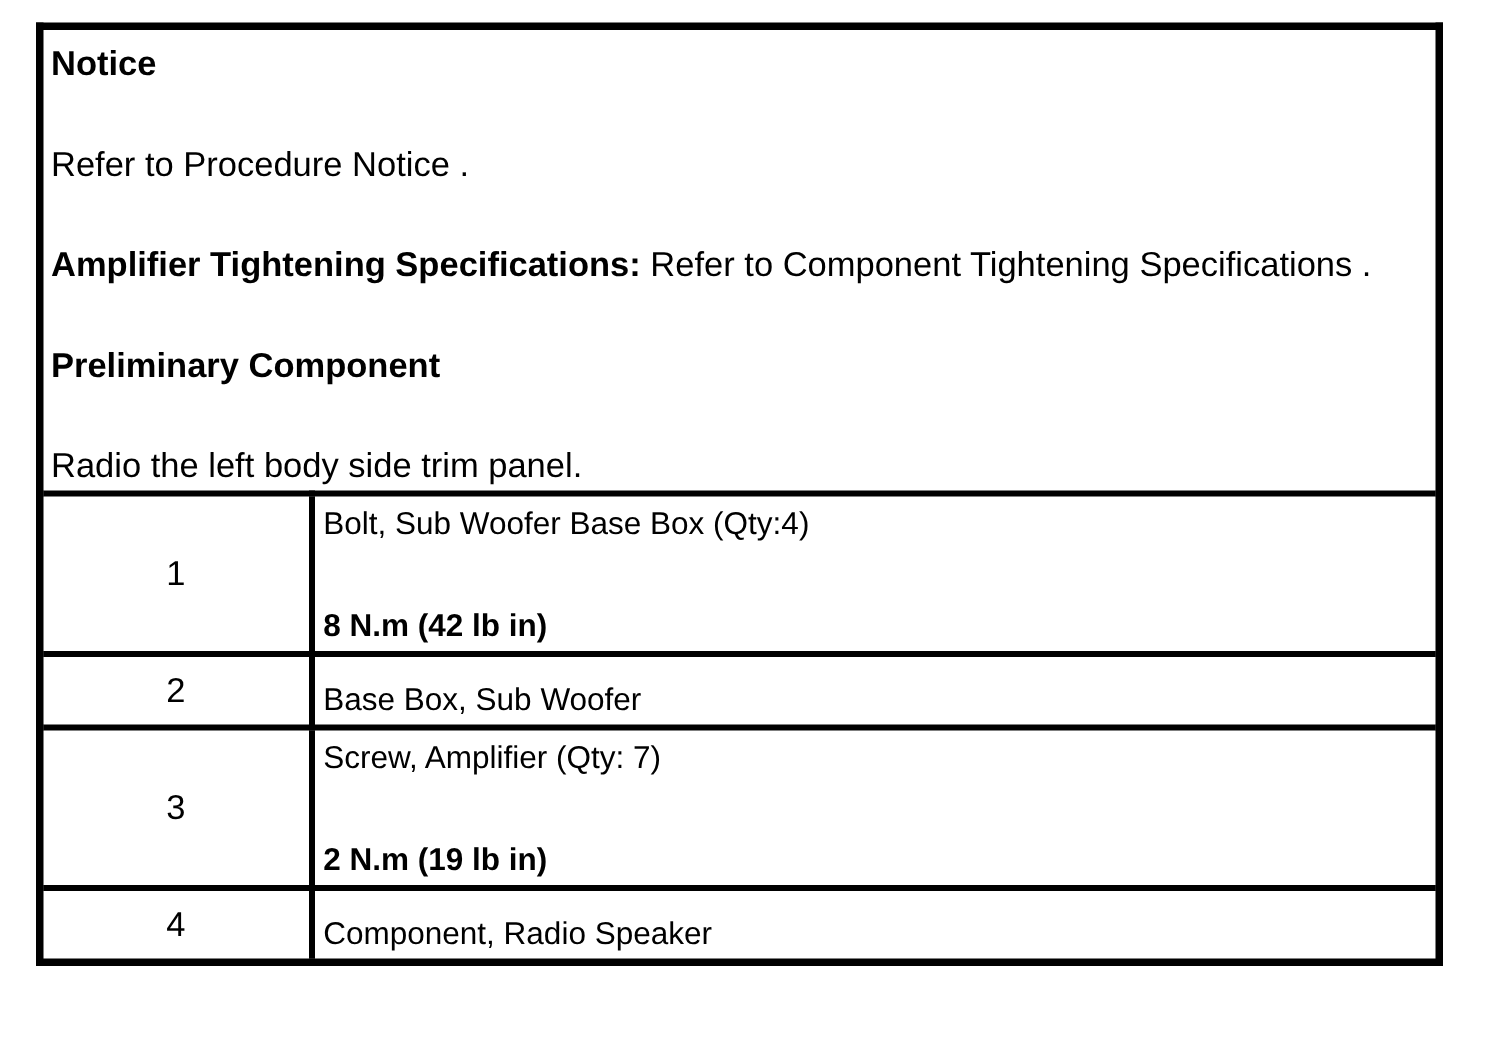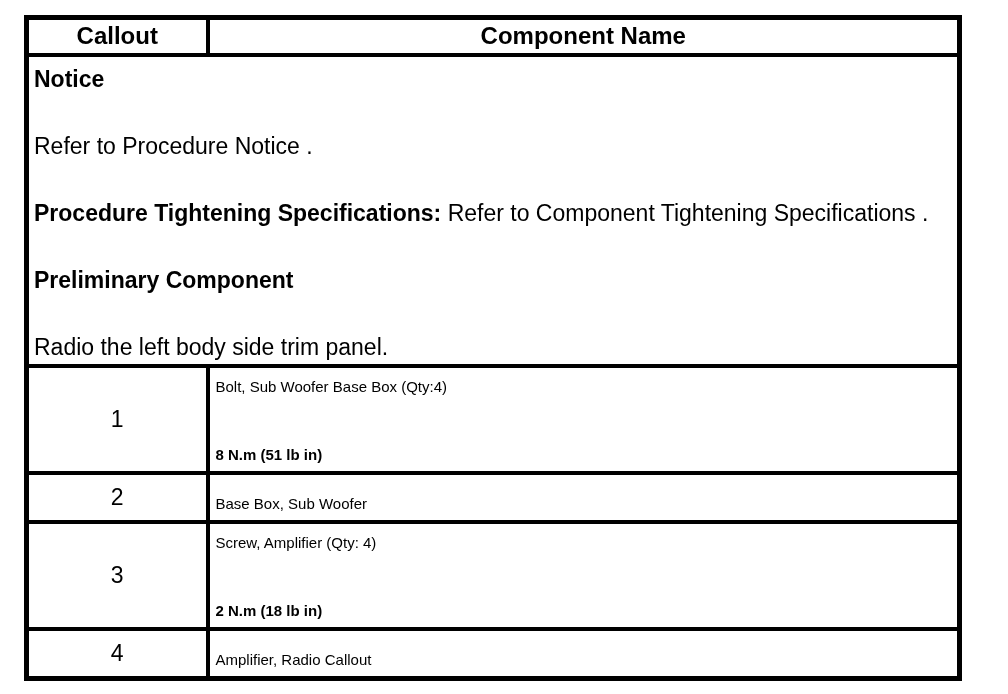--- a/index.html
+++ b/index.html
@@ -55,21 +55,21 @@
   .b { font-weight: bold; }
   td.callout-cell {
     text-align: center;
     vertical-align: middle;
     font-size: 23px;
     padding: 0;
   }
   td.name-cell {
     vertical-align: top;
     padding: 2px 4px 0 6px;
-    font-size: 15px;
+    font-size: 21px;
   }
   tr.tall-row td { height: 101px; }
   tr.short-row td { height: 37px; }
   tr.short-row td.name-cell { vertical-align: middle; padding-top: 12px; margin-top: 19px; }
   .name-line { line-height: 33px; }
   .torque-line {
     line-height: 33px;
     margin-top: 35px;
     font-weight: bold;
   }
@@ -78,53 +78,49 @@
 <body>
 
 <div class="page">
   <table class="spec-table">
     <colgroup>
       <col class="callout-col">
       <col class="name-col">
     </colgroup>
     <tbody>
       <tr>
-        <th class="hdr">Callout</th>
-        <th class="hdr">Component Name</th>
-      </tr>
-      <tr>
         <td class="notice-cell" colspan="2">
           <p class="b">Notice</p>
           <p>Refer to Procedure Notice .</p>
-          <p><span class="b">Procedure Tightening Specifications:</span><span> Refer to Component Tightening Specifications .</span></p>
+          <p><span class="b">Amplifier Tightening Specifications:</span><span> Refer to Component Tightening Specifications .</span></p>
           <p class="b">Preliminary Component</p>
           <p>Radio the left body side trim panel.</p>
         </td>
       </tr>
       <tr class="tall-row">
         <td class="callout-cell">1</td>
         <td class="name-cell">
           <div class="name-line">Bolt, Sub Woofer Base Box (Qty:4)</div>
-          <div class="torque-line">8 N.m (51 lb in)</div>
+          <div class="torque-line">8 N.m (42 lb in)</div>
         </td>
       </tr>
       <tr class="short-row">
         <td class="callout-cell">2</td>
         <td class="name-cell">
           <div class="name-line">Base Box, Sub Woofer</div>
         </td>
       </tr>
       <tr class="tall-row">
         <td class="callout-cell">3</td>
         <td class="name-cell">
-          <div class="name-line">Screw, Amplifier (Qty: 4)</div>
-          <div class="torque-line">2 N.m (18 lb in)</div>
+          <div class="name-line">Screw, Amplifier (Qty: 7)</div>
+          <div class="torque-line">2 N.m (19 lb in)</div>
         </td>
       </tr>
       <tr class="short-row">
         <td class="callout-cell">4</td>
         <td class="name-cell">
-          <div class="name-line">Amplifier, Radio Callout</div>
+          <div class="name-line">Component, Radio Speaker</div>
         </td>
       </tr>
     </tbody>
   </table>
 </div>
 
 </body></html>

